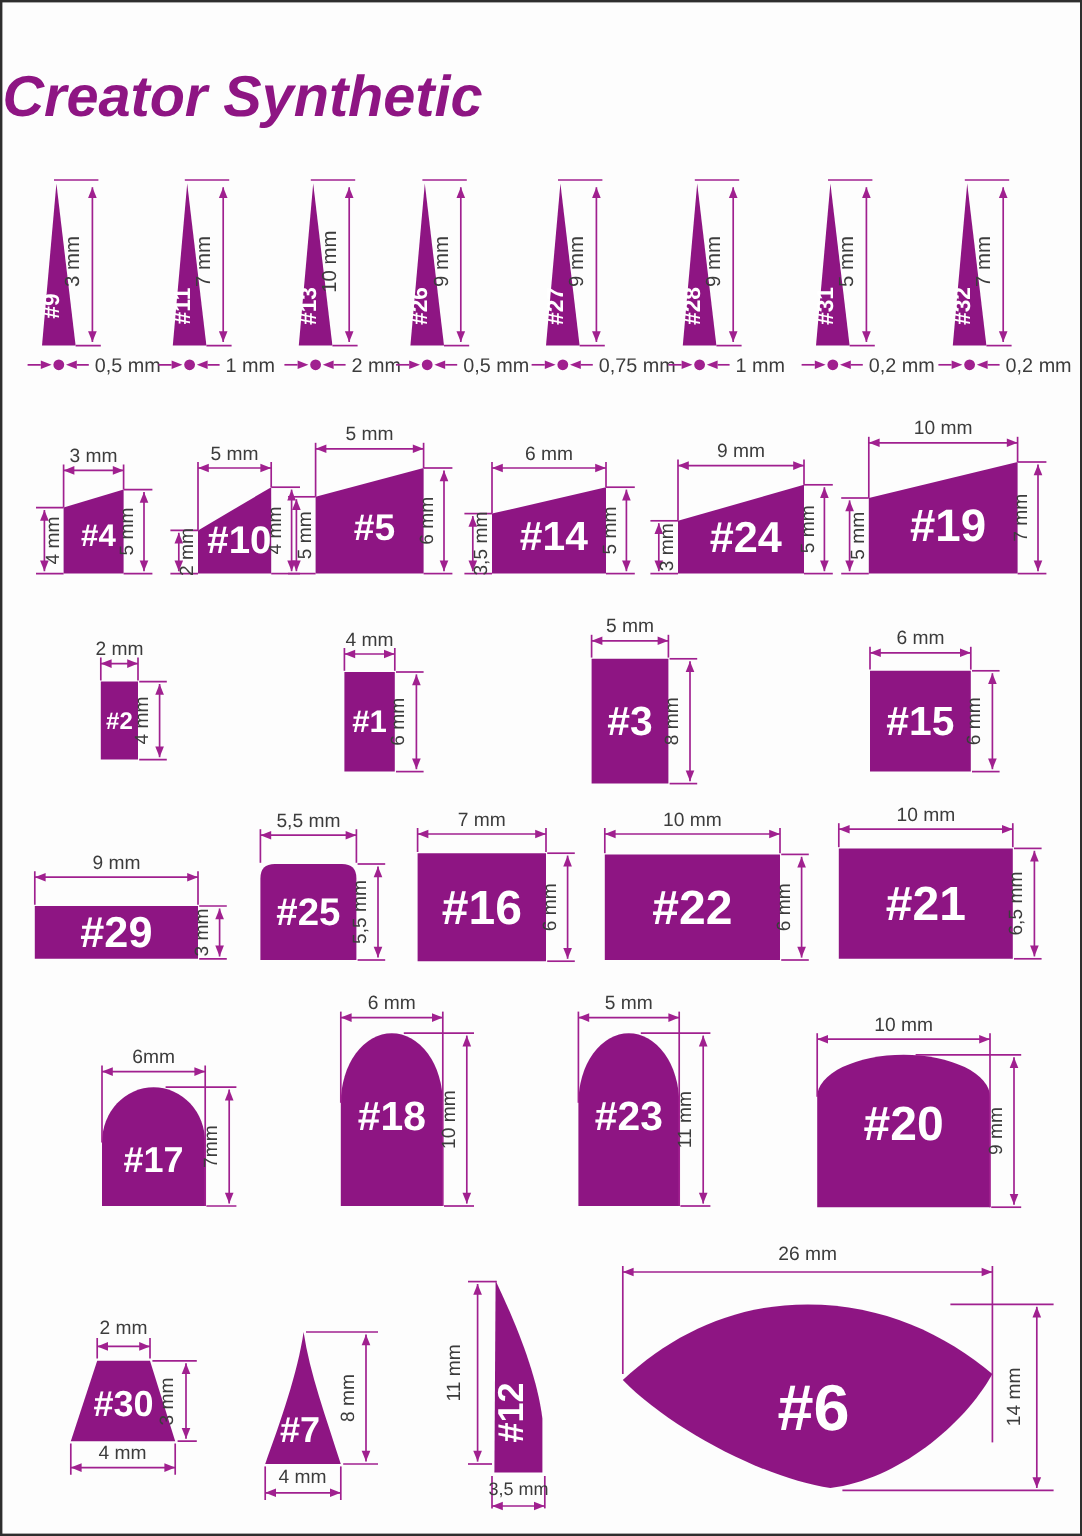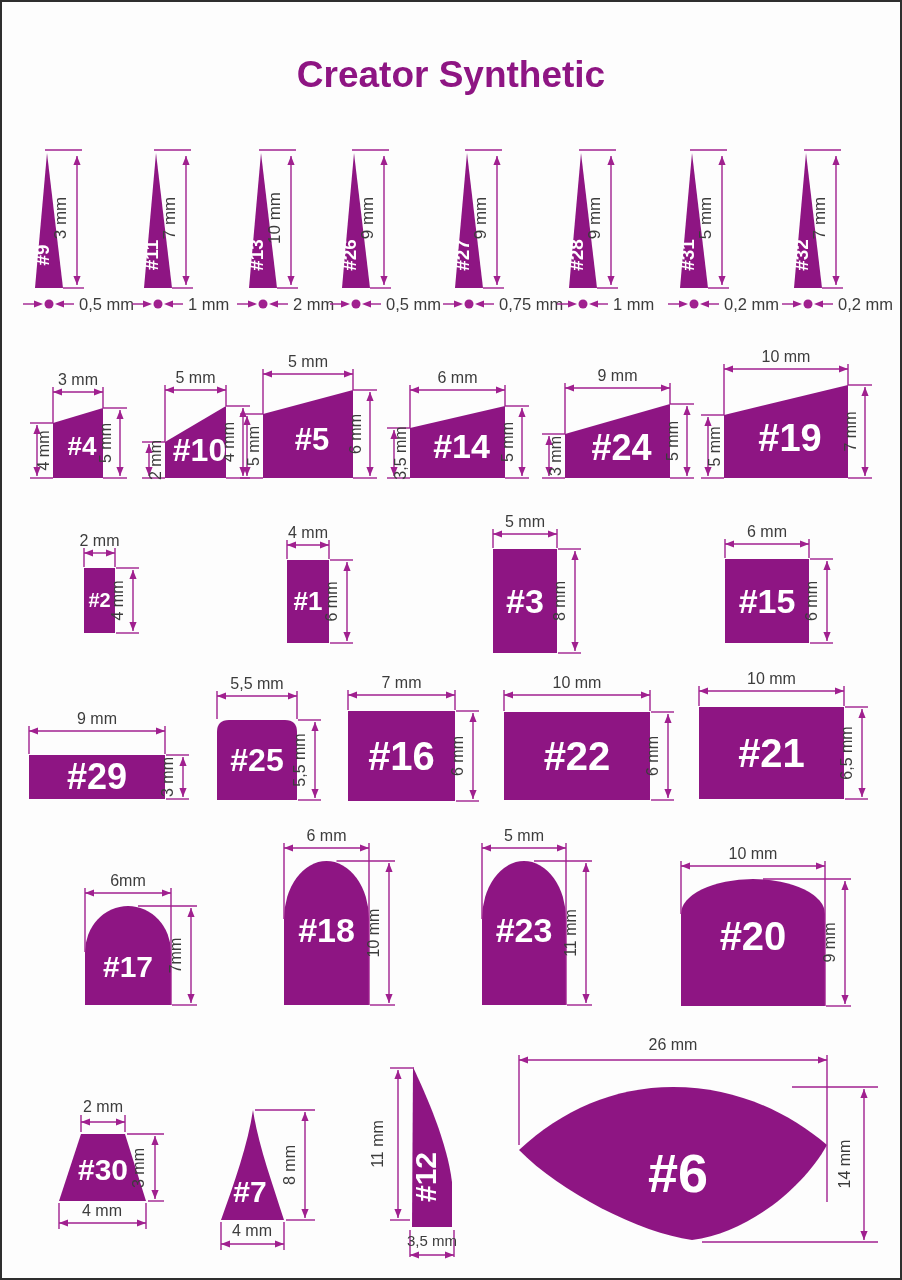--- a/index.html
+++ b/index.html
@@ -3,22 +3,22 @@
 <meta charset="utf-8">
 <style>
   html,body{margin:0;padding:0;background:#e8e8e8;}
   .page{
     position:relative;width:902px;height:1280px;margin:0 auto;
     background:#fdfdfd;border:2px solid #2e2e2e;box-sizing:border-box;
     font-family:"Liberation Sans",sans-serif;overflow:hidden;
   }
   .title{
     position:absolute;top:52px;left:0;width:100%;
-    text-align:center;font-size:37px;font-weight:bold;
-    color:var(--title,#8e1583);letter-spacing:0px;
+    font-size:48px;font-weight:bold;
+    color:var(--title,#8e1583);letter-spacing:0px;font-style:italic;
   }
   svg.diagram{position:absolute;left:0;top:0;}
   svg text{font-family:"Liberation Sans",sans-serif;}
   .dim{fill:#3c3c3c;font-size:16px;}
   .slabel{fill:#ffffff;font-weight:bold;}
   .dl{stroke:var(--dimc,#a0208f);stroke-width:1.4;fill:none;}
   .ah{fill:var(--dimc,#a0208f);stroke:none;}
   .shape{fill:var(--shapec,#8e1583);stroke:none;}
 </style>
 </head>

